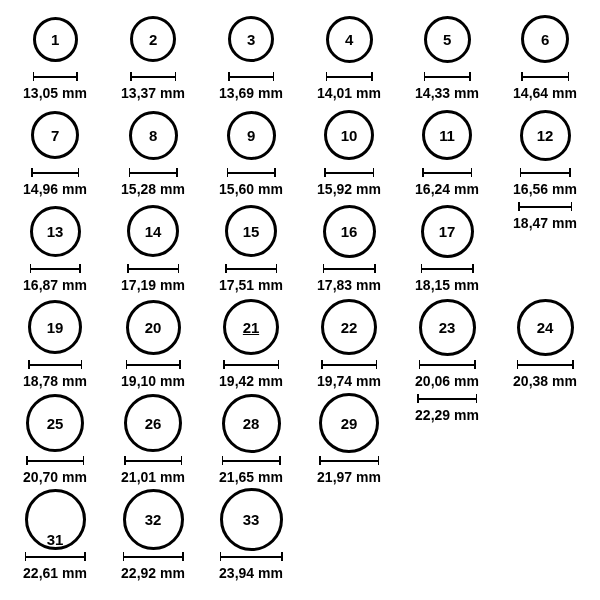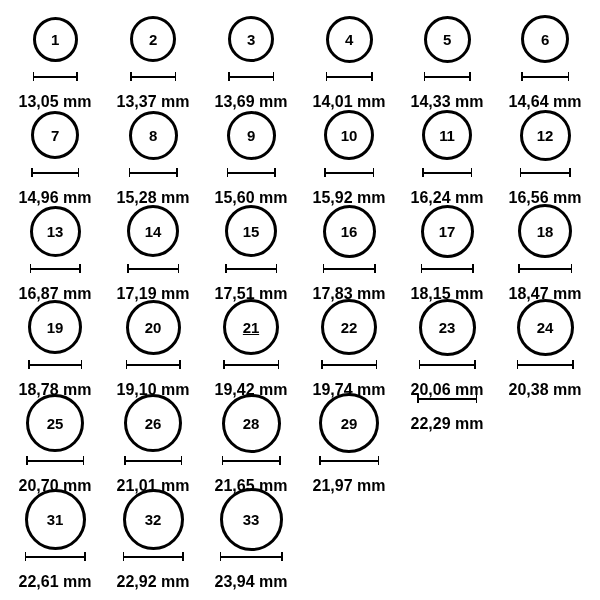--- a/index.html
+++ b/index.html
@@ -70,24 +70,24 @@
   .bar .tick {
     position: absolute;
     top: 0;
     width: 1.5px;
     height: 9px;
     background: #000000;
   }
   .bar .tick.left { left: 0; }
   .bar .tick.right { right: 0; }
   .measure {
-    font-size: 16px;
+    font-size: 14px;
     font-weight: bold;
     line-height: 1;
-    margin-top: 14px;
+    margin-top: 6px;
     white-space: nowrap;
   }
 </style>
 </head>
 <body>
 
 <div id="sizer-chart">
     <div class="chart-row">
       <div class="cell">
         <div class="ring-wrap">
@@ -308,25 +308,20 @@
           </div>
         </div>
         <div class="bar" style="width: 53px;">
           <div class="line"></div>
           <div class="tick left"></div>
           <div class="tick right"></div>
         </div>
         <div class="measure">18,15 mm</div>
       </div>
       <div class="cell">
-        <div class="ring-wrap">
-          <div class="ring" style="width: 54px; height: 54px;">
-            <span class="ring-number">18</span>
-          </div>
-        </div>
         <div class="bar" style="width: 54px;">
           <div class="line"></div>
           <div class="tick left"></div>
           <div class="tick right"></div>
         </div>
         <div class="measure">18,47 mm</div>
       </div>
     </div>
     <div class="chart-row">
       <div class="cell">
@@ -466,21 +461,21 @@
           <div class="line"></div>
           <div class="tick left"></div>
           <div class="tick right"></div>
         </div>
         <div class="measure">22,29 mm</div>
       </div>
     </div>
     <div class="chart-row">
       <div class="cell">
         <div class="ring-wrap">
-          <div class="ring" style="width: 61px; height: 61px;">
+          <div class="ring" style="width: 61px; height: 61px; align-items: flex-end;">
             <span class="ring-number">31</span>
           </div>
         </div>
         <div class="bar" style="width: 61px;">
           <div class="line"></div>
           <div class="tick left"></div>
           <div class="tick right"></div>
         </div>
         <div class="measure">22,61 mm</div>
       </div>

